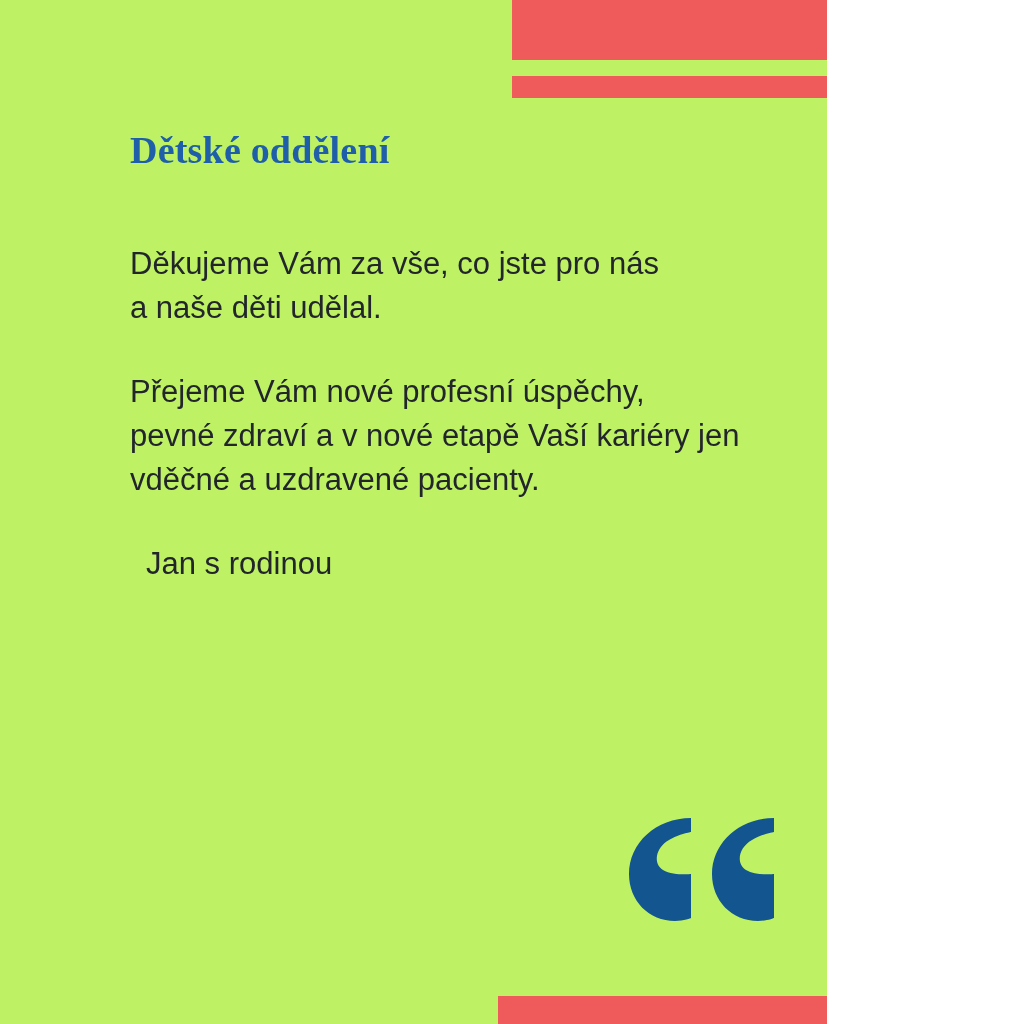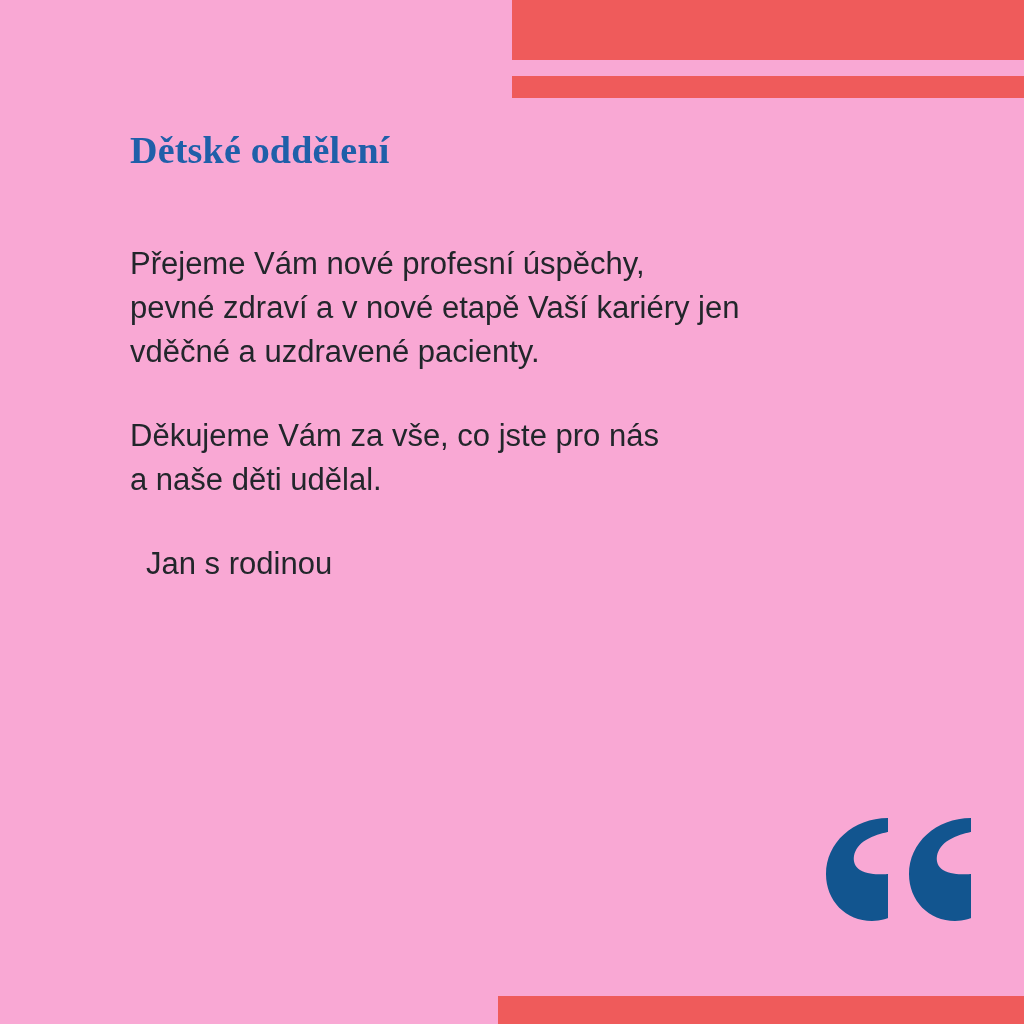--- a/index.html
+++ b/index.html
@@ -8,23 +8,23 @@
   }
   body {
     width: 1024px;
     height: 1024px;
     background: #ffffff;
     font-family: "Liberation Sans", sans-serif;
     overflow: hidden;
   }
   .card {
     position: relative;
-    width: 1024px;
+    width: 827px;
     height: 1024px;
-    background: #f9a8d4;
+    background: #bef264;
     overflow: hidden;
   }
 
   
   .bar-top-block {
     position: absolute;
     left: 512px;
     top: 0;
     width: 512px;
     height: 60px;
@@ -97,25 +97,25 @@
 
 <div class="card">
 
   <div class="bar-top-block"></div>
   <div class="bar-top-thin"></div>
   <div class="bar-bottom"></div>
 
   <div class="heading">Dětské oddělení</div>
 
   <div class="body-block">
+    <p class="para">Děkujeme Vám za vše, co jste pro nás
+a naše děti udělal.</p>
     <p class="para">Přejeme Vám nové profesní úspěchy,
 pevné zdraví a v nové etapě Vaší kariéry jen
 vděčné a uzdravené pacienty.</p>
-    <p class="para">Děkujeme Vám za vše, co jste pro nás
-a naše děti udělal.</p>
     <p class="signature">Jan s rodinou</p>
   </div>
 
   <div class="quote-mark">
     <svg viewBox="0 0 150 110" width="150" height="110" xmlns="http://www.w3.org/2000/svg">
       <g fill="#12558f">
         <path d="M62 0 C27 0 0 25 0 56 C0 83 20 103 46 103 C55 103 62 100 62 100 L62 56 C62 56 44 58 34 52 C24 46 26 30 40 22 C50 16 62 14 62 14 Z"></path>
         <path d="M145 0 C110 0 83 25 83 56 C83 83 103 103 129 103 C138 103 145 100 145 100 L145 56 C145 56 127 58 117 52 C107 46 109 30 123 22 C133 16 145 14 145 14 Z"></path>
       </g>
     </svg>

